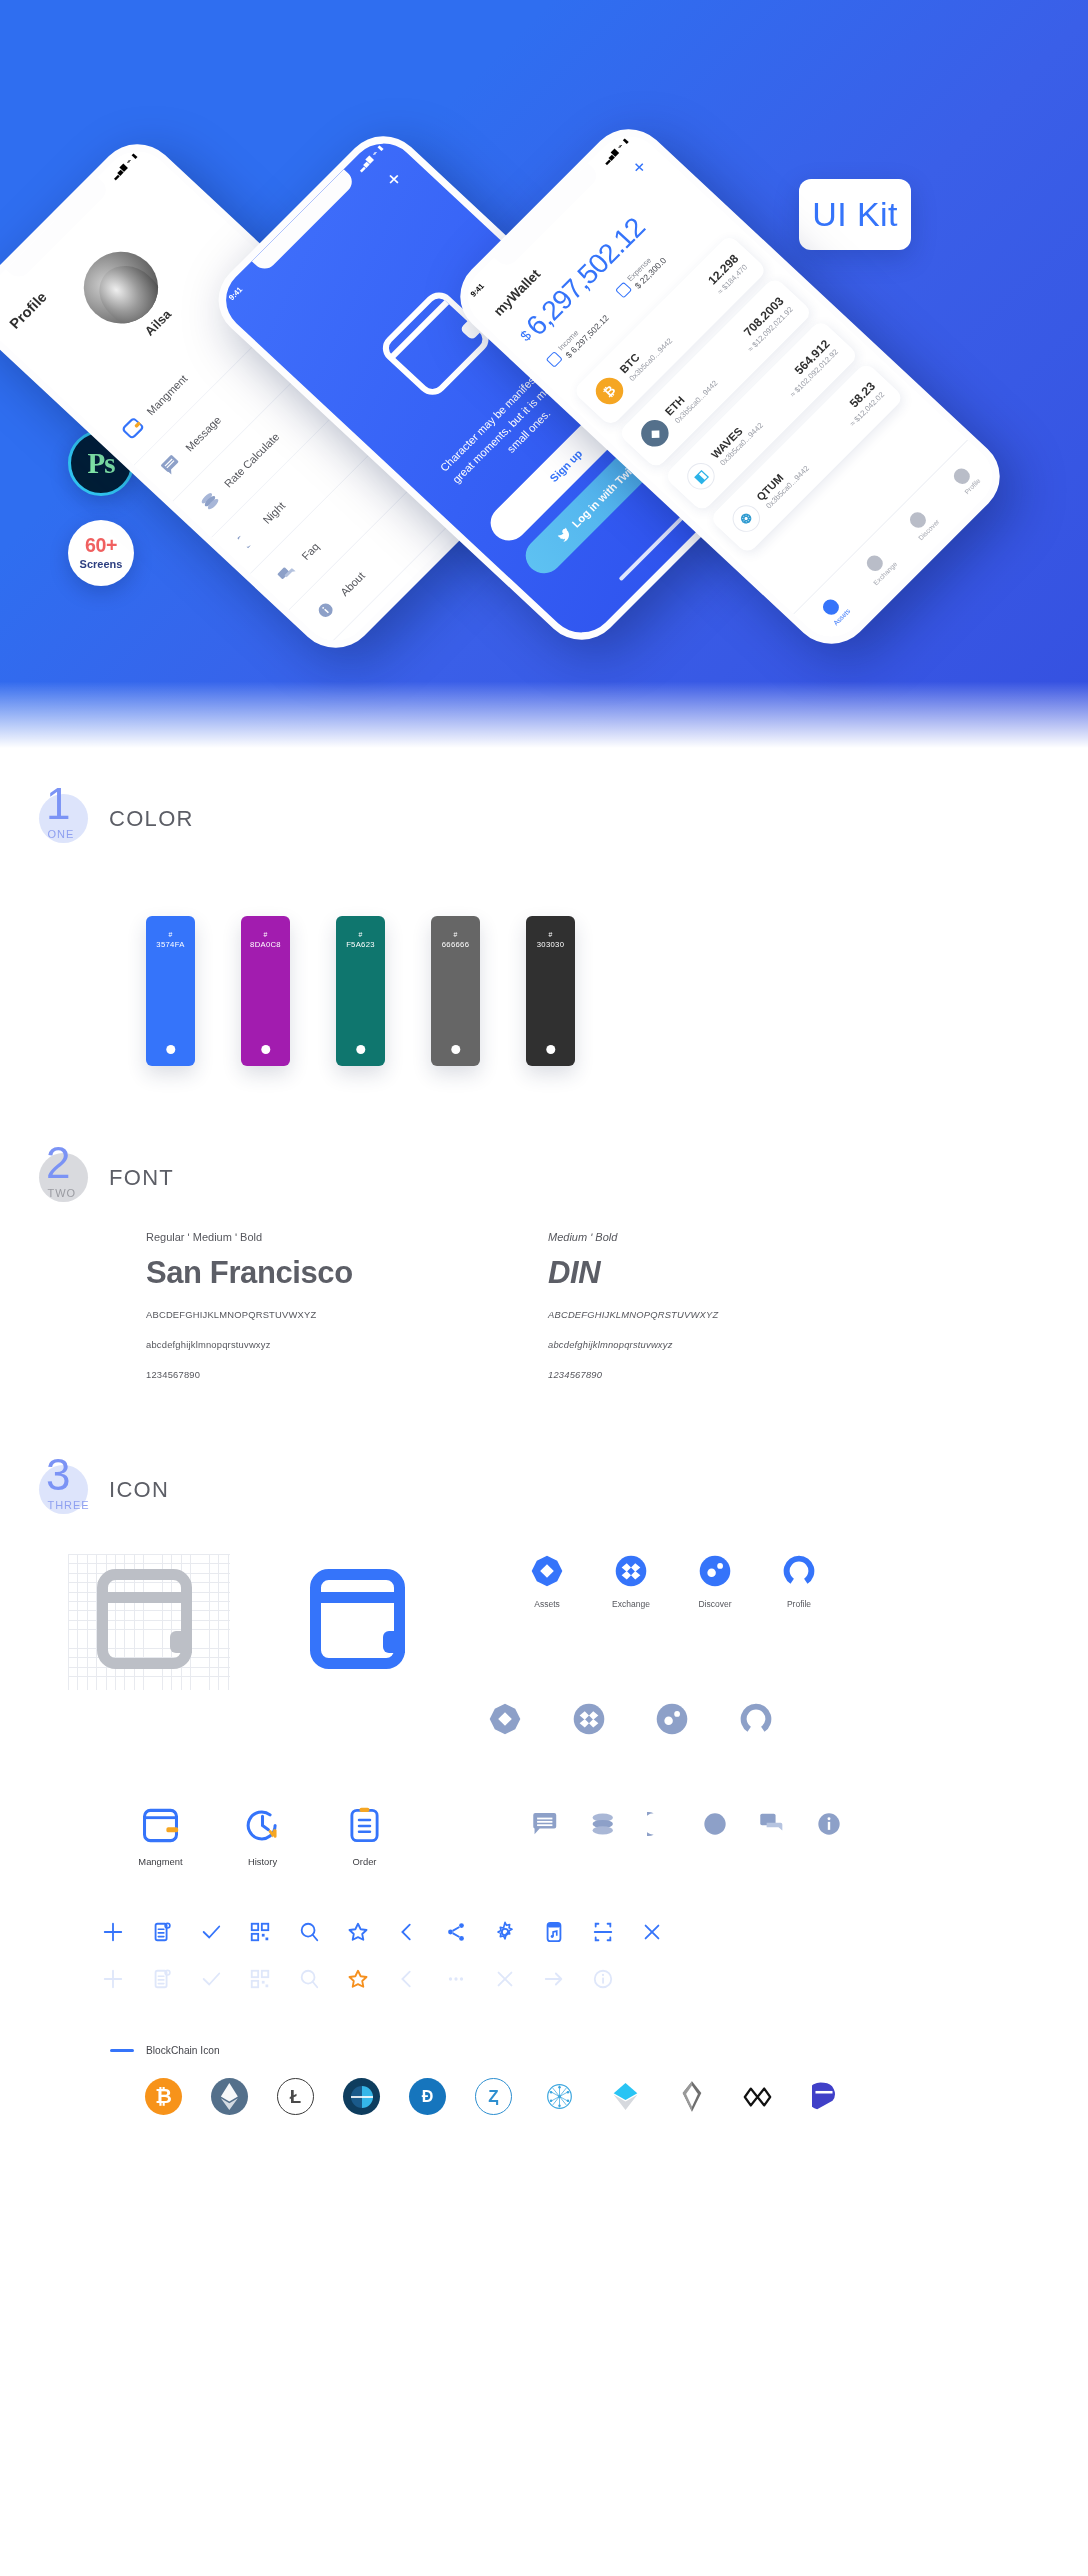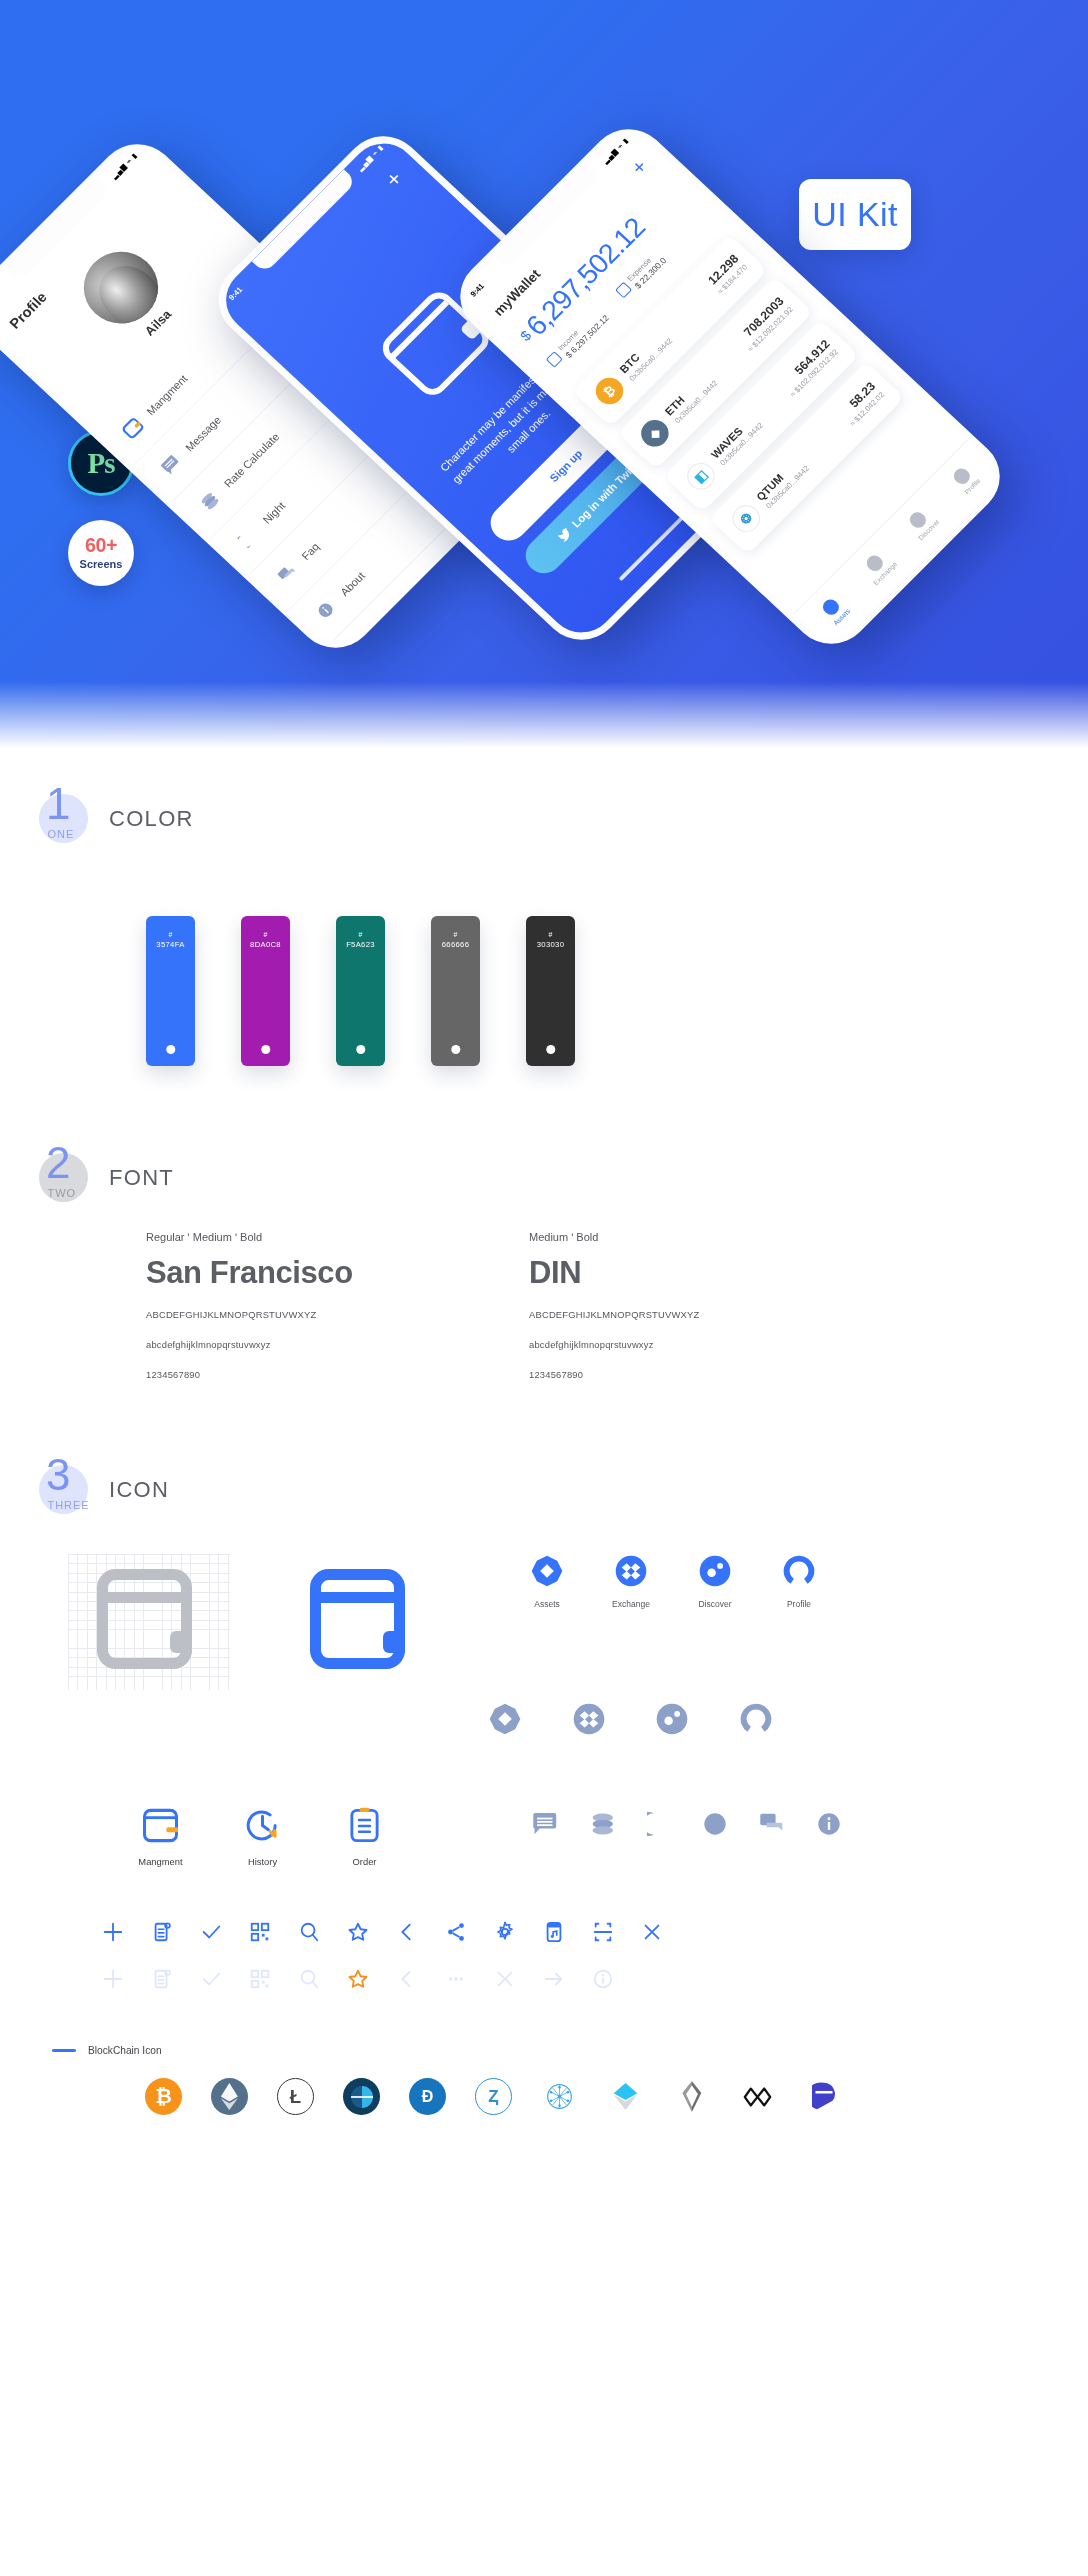--- a/index.html
+++ b/index.html
@@ -258,21 +258,21 @@
     display:flex; flex-direction:column; align-items:center;
   }
   .swatch .hash { font-size:6.8px; color:#fff; margin-top:13.6px; line-height:1.5; }
   .swatch .hex  { font-size:7.7px; color:#fff; letter-spacing:0.3px; }
   .swatch .pin { position:absolute; bottom:12px; left:50%; transform:translateX(-50%); width:9.4px; height:9.4px; border-radius:50%; background:#fff; }
 
   
   #sec-font { margin-top:73px; }
   .font-cols { display:flex; padding-left:146px; margin-top:13.6px; }
   .font-col { width:374px; }
-  .font-col.second { margin-left:9px; }
+  .font-col.second { margin-left:28px;font-style:italic; }
   .fw-line { font-size:11px; color:#55565c; }
   .font-name { font-size:31px; font-weight:700; color:#5c5e66; margin-top:12px; letter-spacing:-0.4px; }
   .glyph-line { font-size:9.4px; color:#55565c; margin-top:18.7px; letter-spacing:0.2px; }
   .glyph-line.small { font-size:9.4px; }
 
   
   #sec-icon { margin-top:71px; }
   .icon-top { display:flex; align-items:flex-start; padding-left:68px; margin-top:25.5px; }
   .grid-wallet { position:relative; width:162px; height:136px; }
   .grid-wallet .grid {
@@ -303,21 +303,21 @@
   .triple { display:flex; gap:53px; }
   .triple .it { width:49px; text-align:center; }
   .triple .it .lbl { font-size:9.4px; color:#3c3d42; margin-top:8.5px; }
   .grayicons { display:flex; gap:32px; margin-left:143px; margin-top:5.1px; }
 
   .lineicons { padding-left:102px; margin-top:48px; }
   .li-row { display:flex; align-items:center; gap:27px; height:34px; }
   .li-row.second { margin-top:13.6px; }
 
   
-  .bc-head { display:flex; align-items:center; gap:12px; padding-left:52px; margin-top:49px; }
+  .bc-head { display:flex; align-items:center; gap:12px; padding-left:110px; margin-top:49px; }
   .bc-dash { width:24px; height:3.4px; background:#3574FA; border-radius:1.7px; }
   .bc-label { font-size:10.2px; color:#44454b; }
   .coins { display:flex; gap:29px; padding-left:145px; margin-top:22px; padding-bottom:77px; }
   .coinbig { width:37px; height:37px; border-radius:50%; display:flex; align-items:center; justify-content:center; flex:0 0 37px; }
 </style>
 </head>
 <body>
 
 <div class="hero">
 

